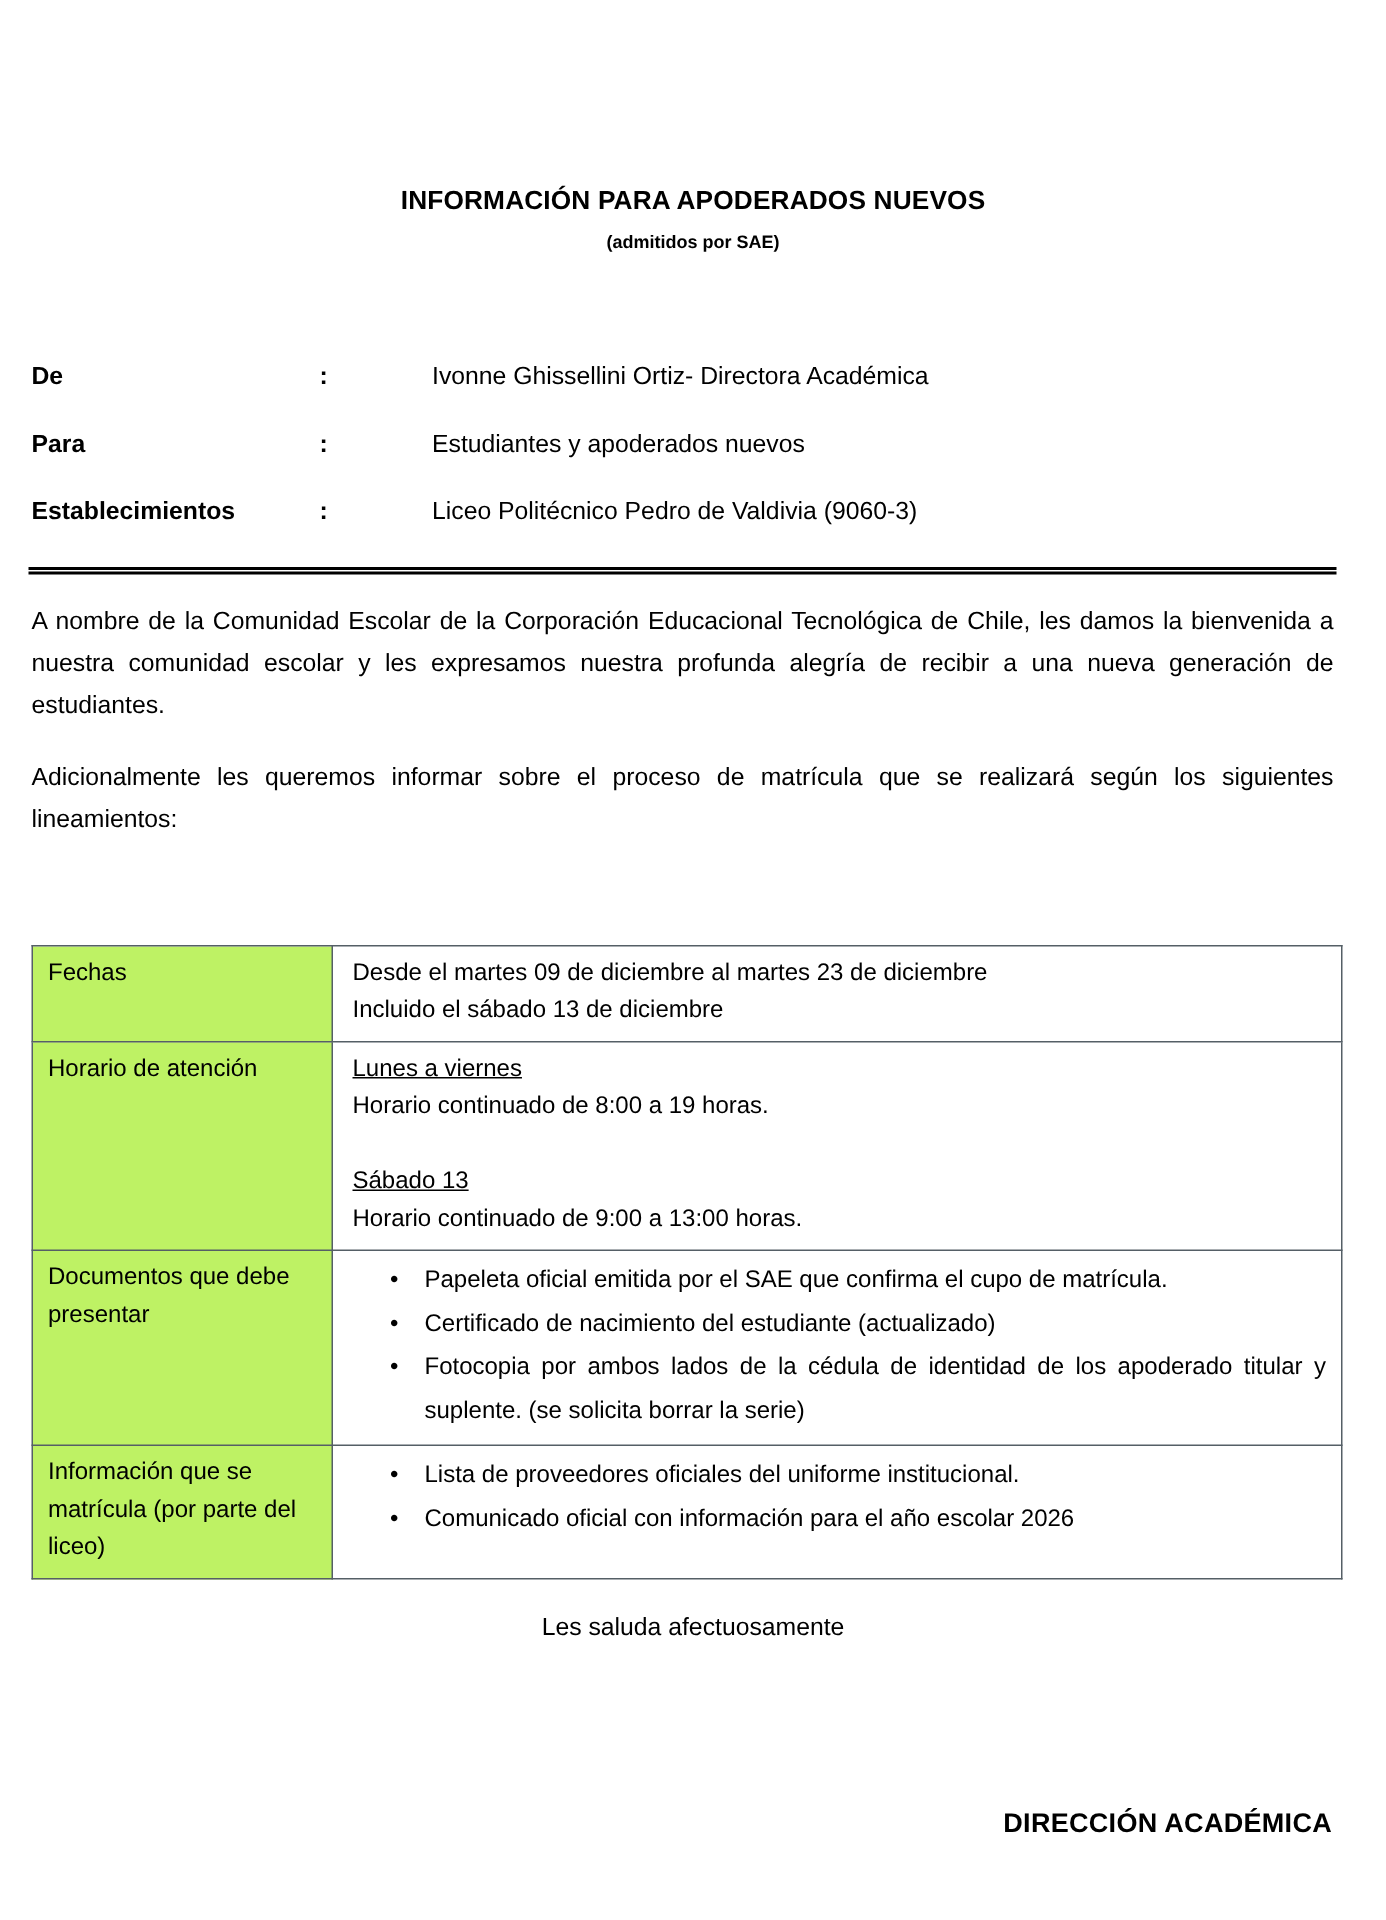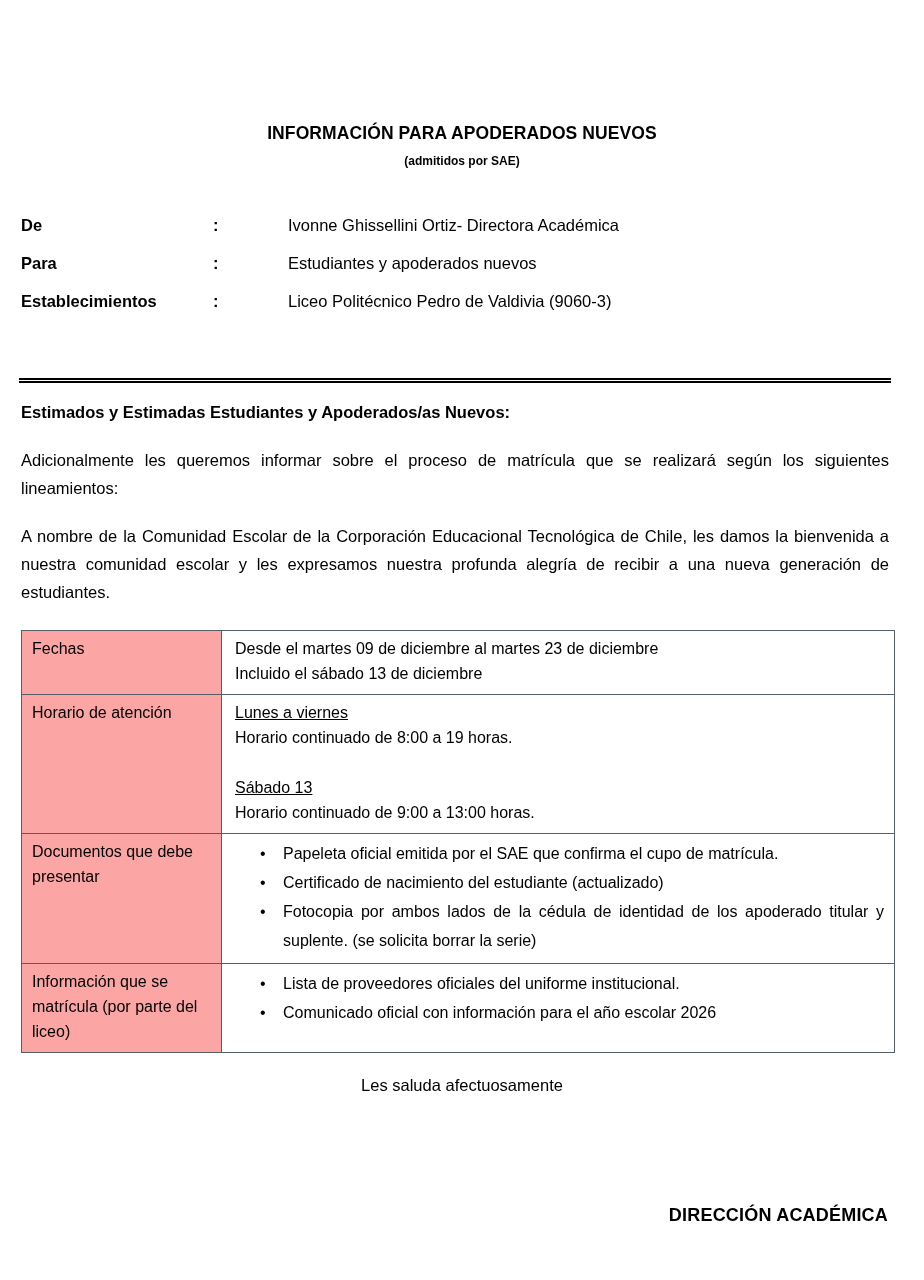--- a/index.html
+++ b/index.html
@@ -82,20 +82,21 @@
   .fields {
     position: absolute;
     left: 21px;
     top: 216px;
     width: 880px;
   }
   .field-row {
     display: flex;
     align-items: flex-end;
     margin-bottom: 19px;
+    margin-top: 26px;
   }
   .field-label {
     width: 192px;
     font-size: 16.5px;
     font-weight: bold;
     flex: 0 0 192px;
   }
   .field-colon {
     width: 75px;
     flex: 0 0 75px;
@@ -158,21 +159,21 @@
   }
   .info-table td {
     border: 1.3px solid #555f66;
     vertical-align: top;
     padding: 5px 8px 8px 8px;
     font-size: 16px;
     line-height: 25px;
   }
   .info-table td.label-cell {
     width: 181px;
-    background: #fca5a5;
+    background: #bef264;
     padding-left: 10px;
   }
   .info-table td.value-cell {
     padding-left: 13px;
     padding-right: 10px;
   }
   .u { text-decoration: underline; }
   .gap-line { display: block; height: 25px; }
   .bullets {
     margin: 0;
@@ -236,23 +237,22 @@
     <div class="field-row">
       <div class="field-label">Establecimientos</div>
       <div class="field-colon">:</div>
       <div class="field-value">Liceo Politécnico Pedro de Valdivia (9060-3)</div>
     </div>
   </div>
 
   <div class="divider"></div>
 
   <div class="body-area">
-    <p class="greeting">Estimados y Estimadas Estudiantes y Apoderados/as Nuevos:</p>
+    <p class="para">A nombre de la Comunidad Escolar de la Corporación Educacional Tecnológica de Chile, les damos la bienvenida a nuestra comunidad escolar y les expresamos nuestra profunda alegría de recibir a una nueva generación de estudiantes.</p>
     <p class="para">Adicionalmente les queremos informar sobre el proceso de matrícula que se realizará según los siguientes lineamientos:</p>
-    <p class="para">A nombre de la Comunidad Escolar de la Corporación Educacional Tecnológica de Chile, les damos la bienvenida a nuestra comunidad escolar y les expresamos nuestra profunda alegría de recibir a una nueva generación de estudiantes.</p>
   </div>
 
   <table class="info-table">
     <tbody>
       <tr>
         <td class="label-cell">Fechas</td>
         <td class="value-cell">
           <span>Desde el martes 09 de diciembre al  martes 23 de diciembre</span><br>
           <span>Incluido el sábado 13 de diciembre</span>
         </td>

